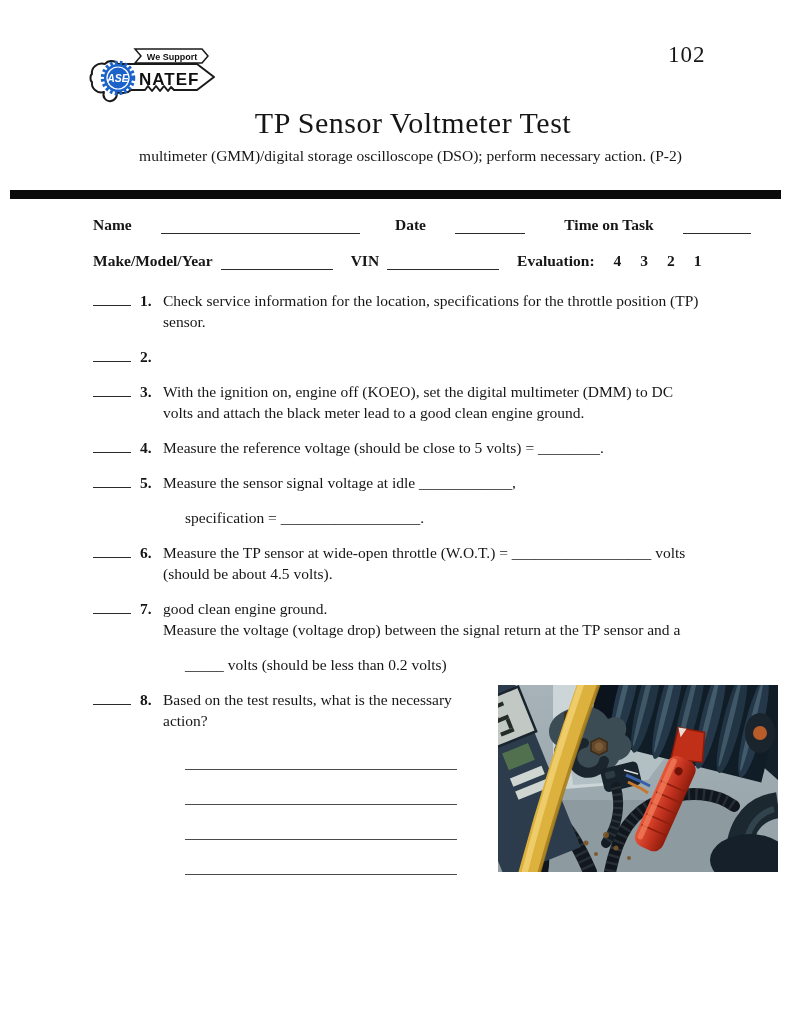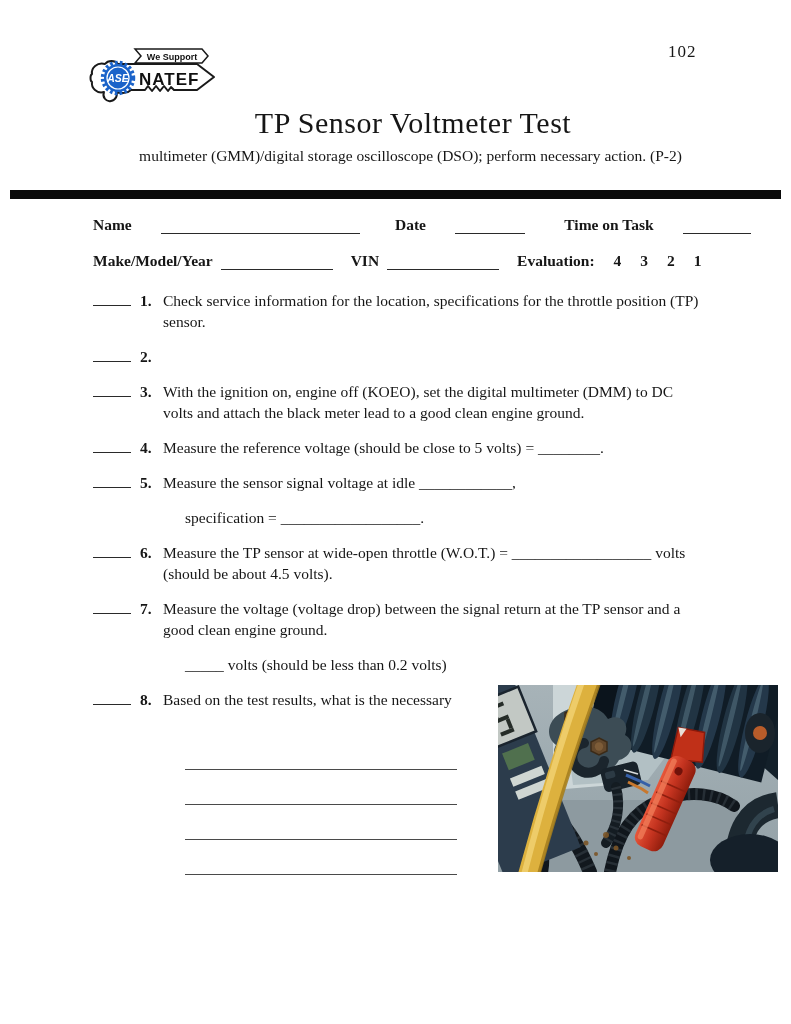--- a/index.html
+++ b/index.html
@@ -2,21 +2,21 @@
 <html><head>
 <meta charset="utf-8">
 <style>
   * { margin:0; padding:0; box-sizing:border-box; }
   html,body { background:#e8e8e8; }
   .page {
     position:relative; width:791px; height:1024px; margin:0 auto;
     background:#ffffff; overflow:hidden;
     font-family:"Liberation Serif", serif; color:#161616;
   }
-  .page-number { position:absolute; top:42px; left:668px; font-size:17px; letter-spacing:1px; }
+  .page-number { position:absolute; top:42px; left:668px; font-size:23px; letter-spacing:1px; }
   .logo { position:absolute; top:46px; left:88px; width:132px; height:60px; }
   .doc-title {
     position:absolute; top:106px; left:45px; right:10px;
     text-align:center; font-size:30px; font-weight:normal; letter-spacing:0.5px;
   }
   .task-block { position:absolute; top:146px; left:40px; right:10px; text-align:center; font-size:15.5px; line-height:20px; }
   .task-label { font-weight:bold; }
   .rule { position:absolute; top:190px; left:10px; right:10px; height:9px; background:#0a0a0a; }
 
   .form-row { position:absolute; left:93px; right:40px; display:flex; align-items:flex-end; font-size:15.5px; font-weight:bold; white-space:nowrap; }
@@ -148,31 +148,32 @@
       <div>
         <div class="item-text">Measure the TP sensor at wide-open throttle (W.O.T.) = __________________ volts</div>
         <div class="item-text">(should be about 4.5 volts).</div>
       </div>
     </div>
 
     <div class="item">
       <span class="item-blank"></span>
       <span class="item-num">7.</span>
       <div>
+        <div class="item-text">good clean engine ground.</div>
         <div class="item-text">Measure the voltage (voltage drop) between the signal return at the TP sensor and a</div>
-        <div class="item-text">good clean engine ground.</div>
         <div class="item-text item-sub">_____ volts (should be less than 0.2 volts)</div>
       </div>
     </div>
 
     <div class="item">
       <span class="item-blank"></span>
       <span class="item-num">8.</span>
       <div>
         <div class="item-text">Based on the test results, what is the necessary</div>
+        <div class="item-text">action?</div>
       </div>
     </div>
 
   </div>
 
   <div class="answer-lines">
     <div class="answer-line"></div>
     <div class="answer-line"></div>
     <div class="answer-line"></div>
     <div class="answer-line"></div>

